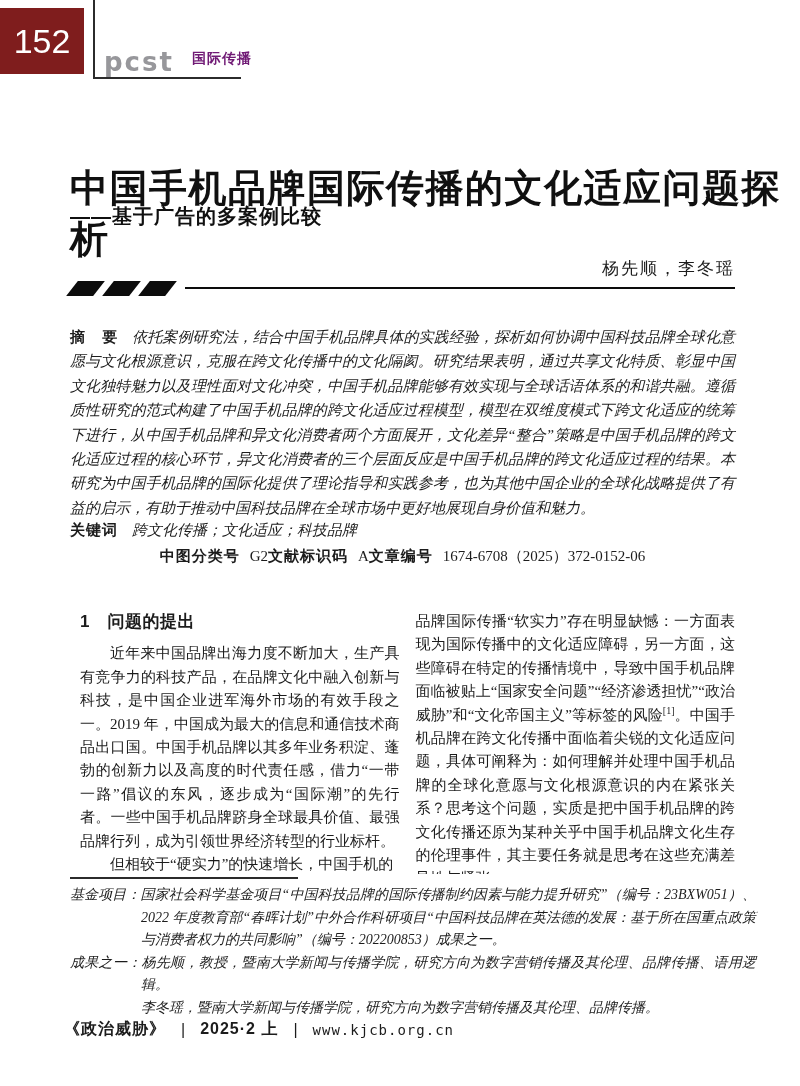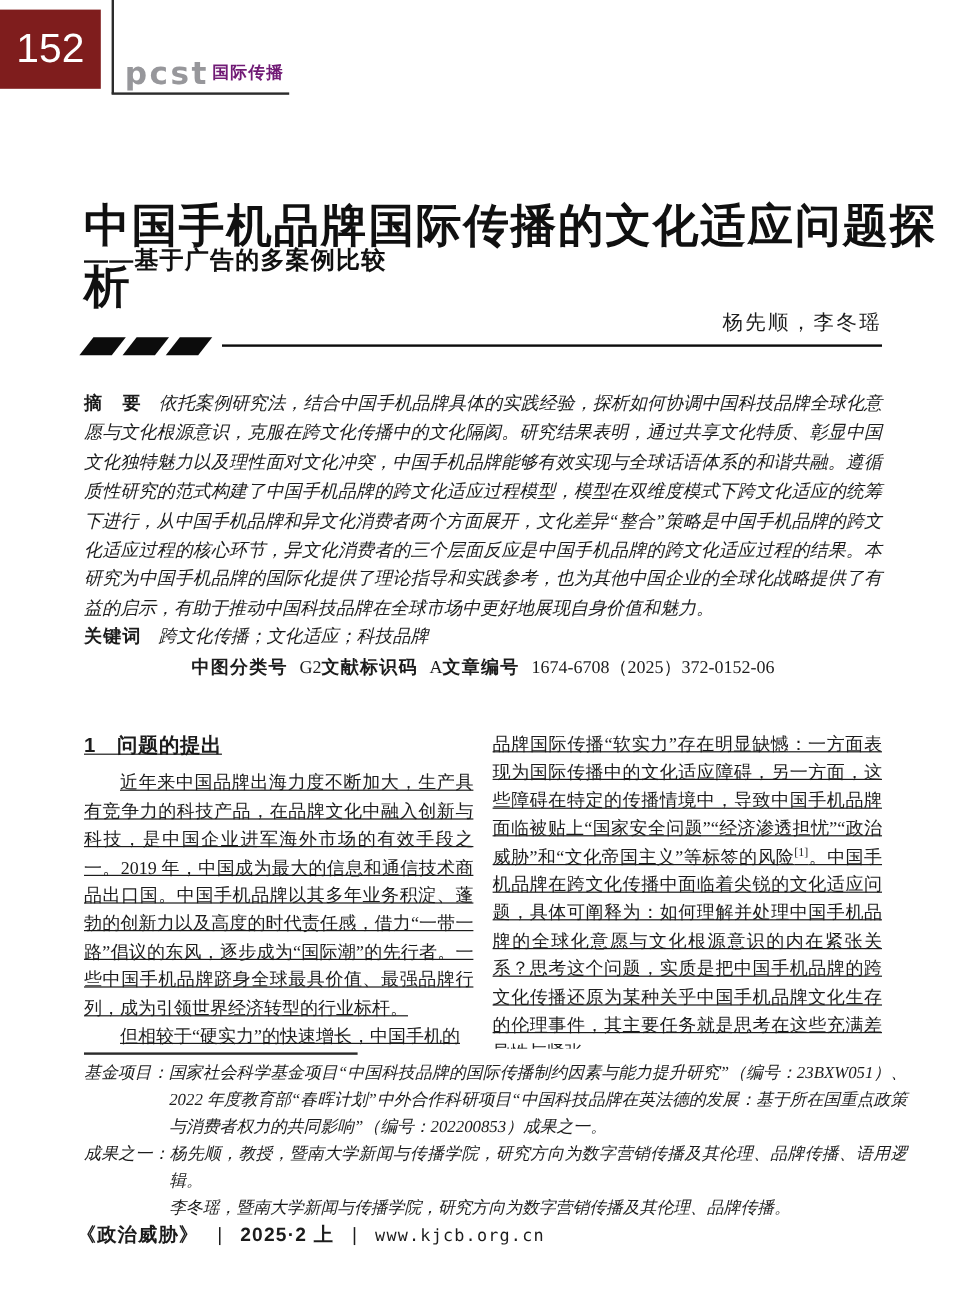--- a/index.html
+++ b/index.html
@@ -9,21 +9,21 @@
     font-family:"Liberation Serif", serif; color:#1c1c1c;
   }
   
   .page-num-box {
     position:absolute; left:0; top:8px; width:84px; height:66px;
     background:#7f1d1d; color:#ffffff;
     display:flex; align-items:center; justify-content:center;
     font-family:"Liberation Sans", sans-serif; font-size:34px; font-weight:400;
   }
   .header-vrule { position:absolute; left:93px; top:0; width:2px; height:78px; background:#2b2b2b; }
-  .logo-row { position:absolute; left:104px; top:50px; display:flex; align-items:center; gap:3px; }
+  .logo-row { position:absolute; left:104px; top:50px; display:flex; align-items:flex-start; gap:18px; }
   .logo-text {
     font-family:"DejaVu Sans", sans-serif; font-weight:800; font-size:26px; line-height:24px;
     color:#97979b; letter-spacing:2px;
   }
   .logo-section {
     font-family:"Liberation Sans", sans-serif; font-weight:bold; font-size:14px;
     color:#701a75; padding-bottom:3px; letter-spacing:1px;
   }
   .header-hrule { position:absolute; left:93px; top:77px; width:148px; height:2px; background:#2b2b2b; }
 
@@ -58,22 +58,22 @@
   }
   .keywords { position:absolute; left:70px; right:65px; top:521px; font-size:15px; font-style:italic; }
   .class-line {
     position:absolute; left:70px; right:65px; top:547px;
     display:flex; justify-content:center; font-size:15px;
   }
   .class-group .inline-label { margin-right:10px; }
 
   
   .columns {
-    position:absolute; left:70px; right:65px; top:610px; height:264px;
-    display:flex; gap:16px; overflow:hidden;text-decoration:underline;
+    position:absolute; left:80px; right:65px; top:610px; height:264px;
+    display:flex; gap:16px; overflow:hidden;
   }
   .col { flex:1 1 0; font-size:15px; line-height:23.4px; text-align:justify; }
   .sec-heading {
     font-family:"Liberation Sans", sans-serif; font-weight:bold; font-size:17px;
     margin:0 0 9px 0; letter-spacing:0.5px;
   }
   .col p { margin:0; text-indent:2em; }
   .col p.cont { text-indent:0; }
   sup.ref { font-size:10px; line-height:0; vertical-align:super; }
 

